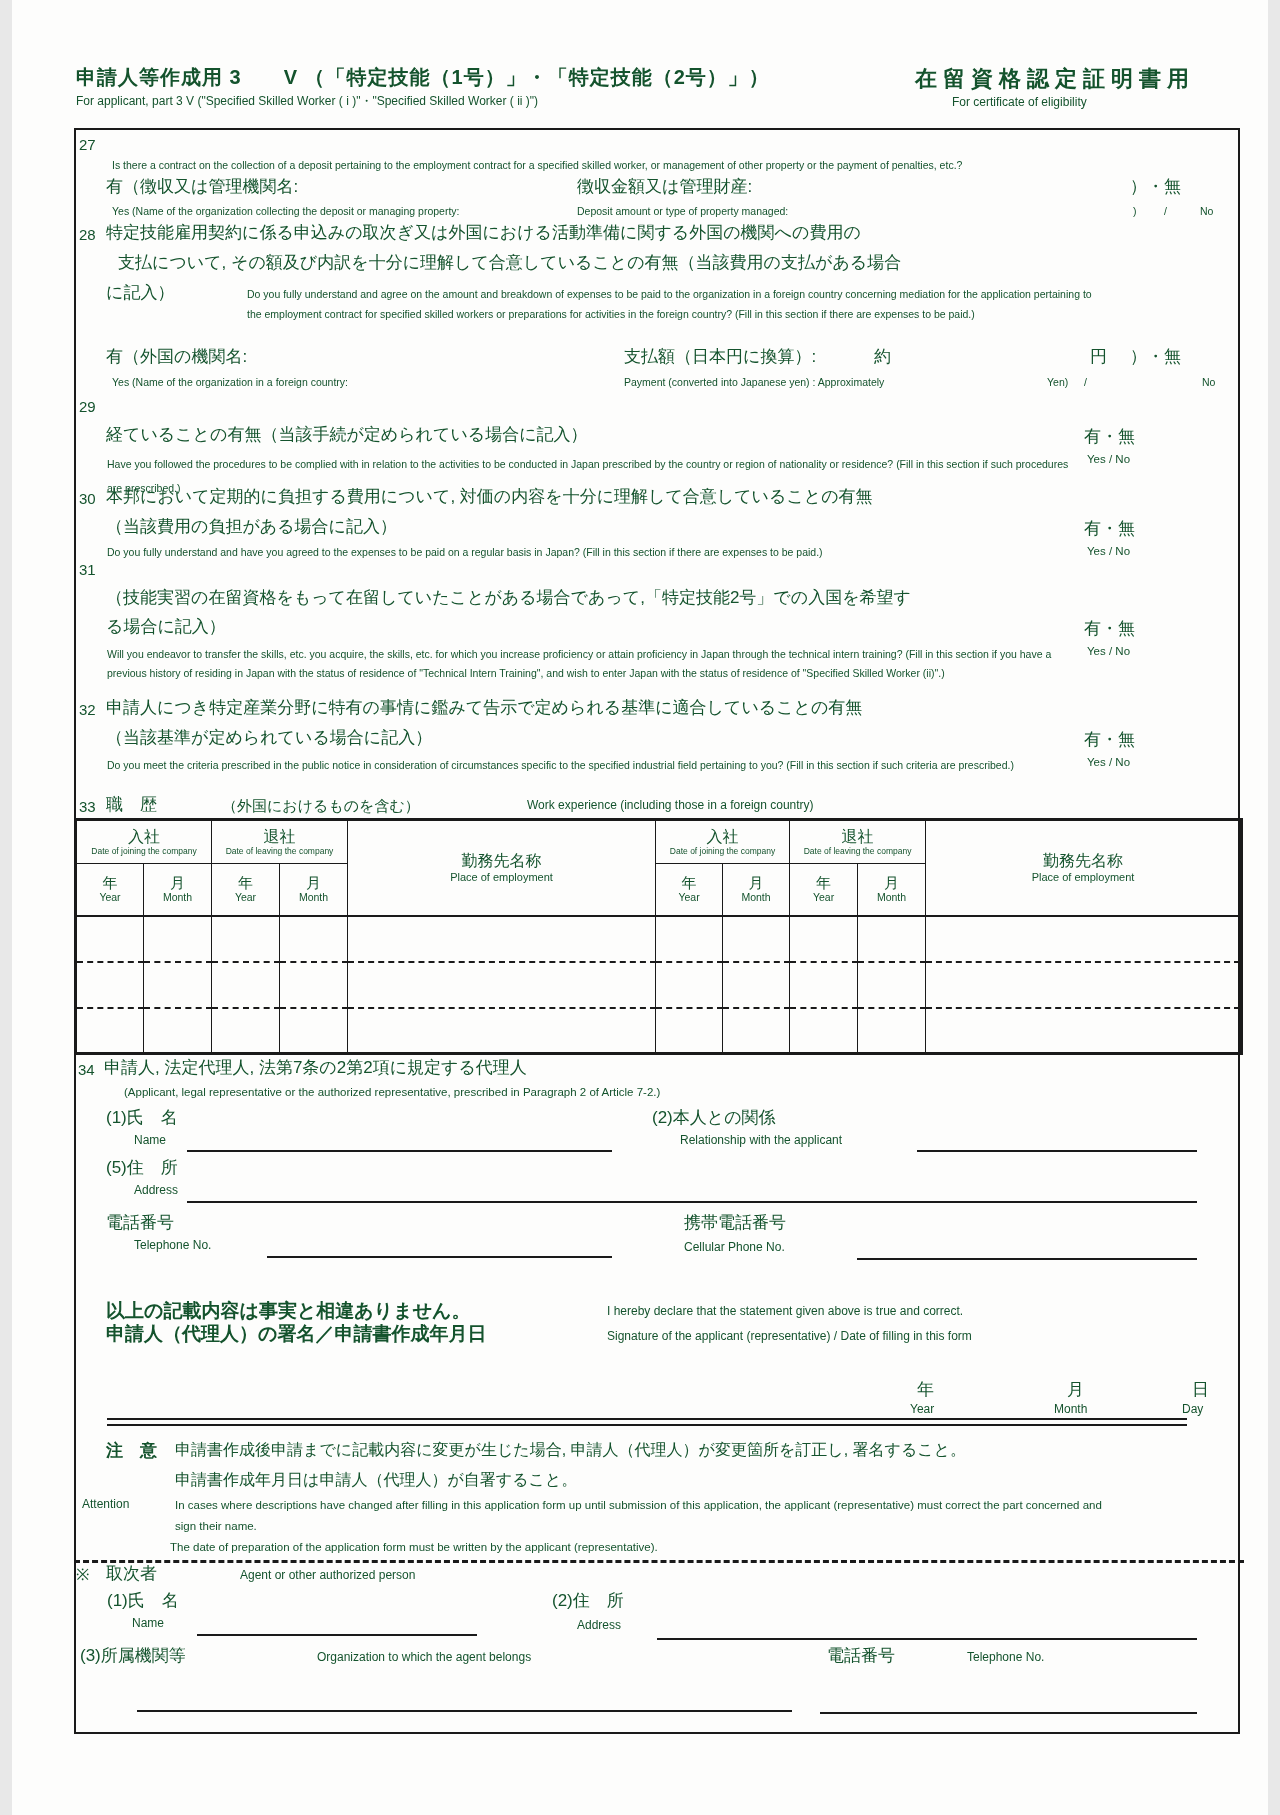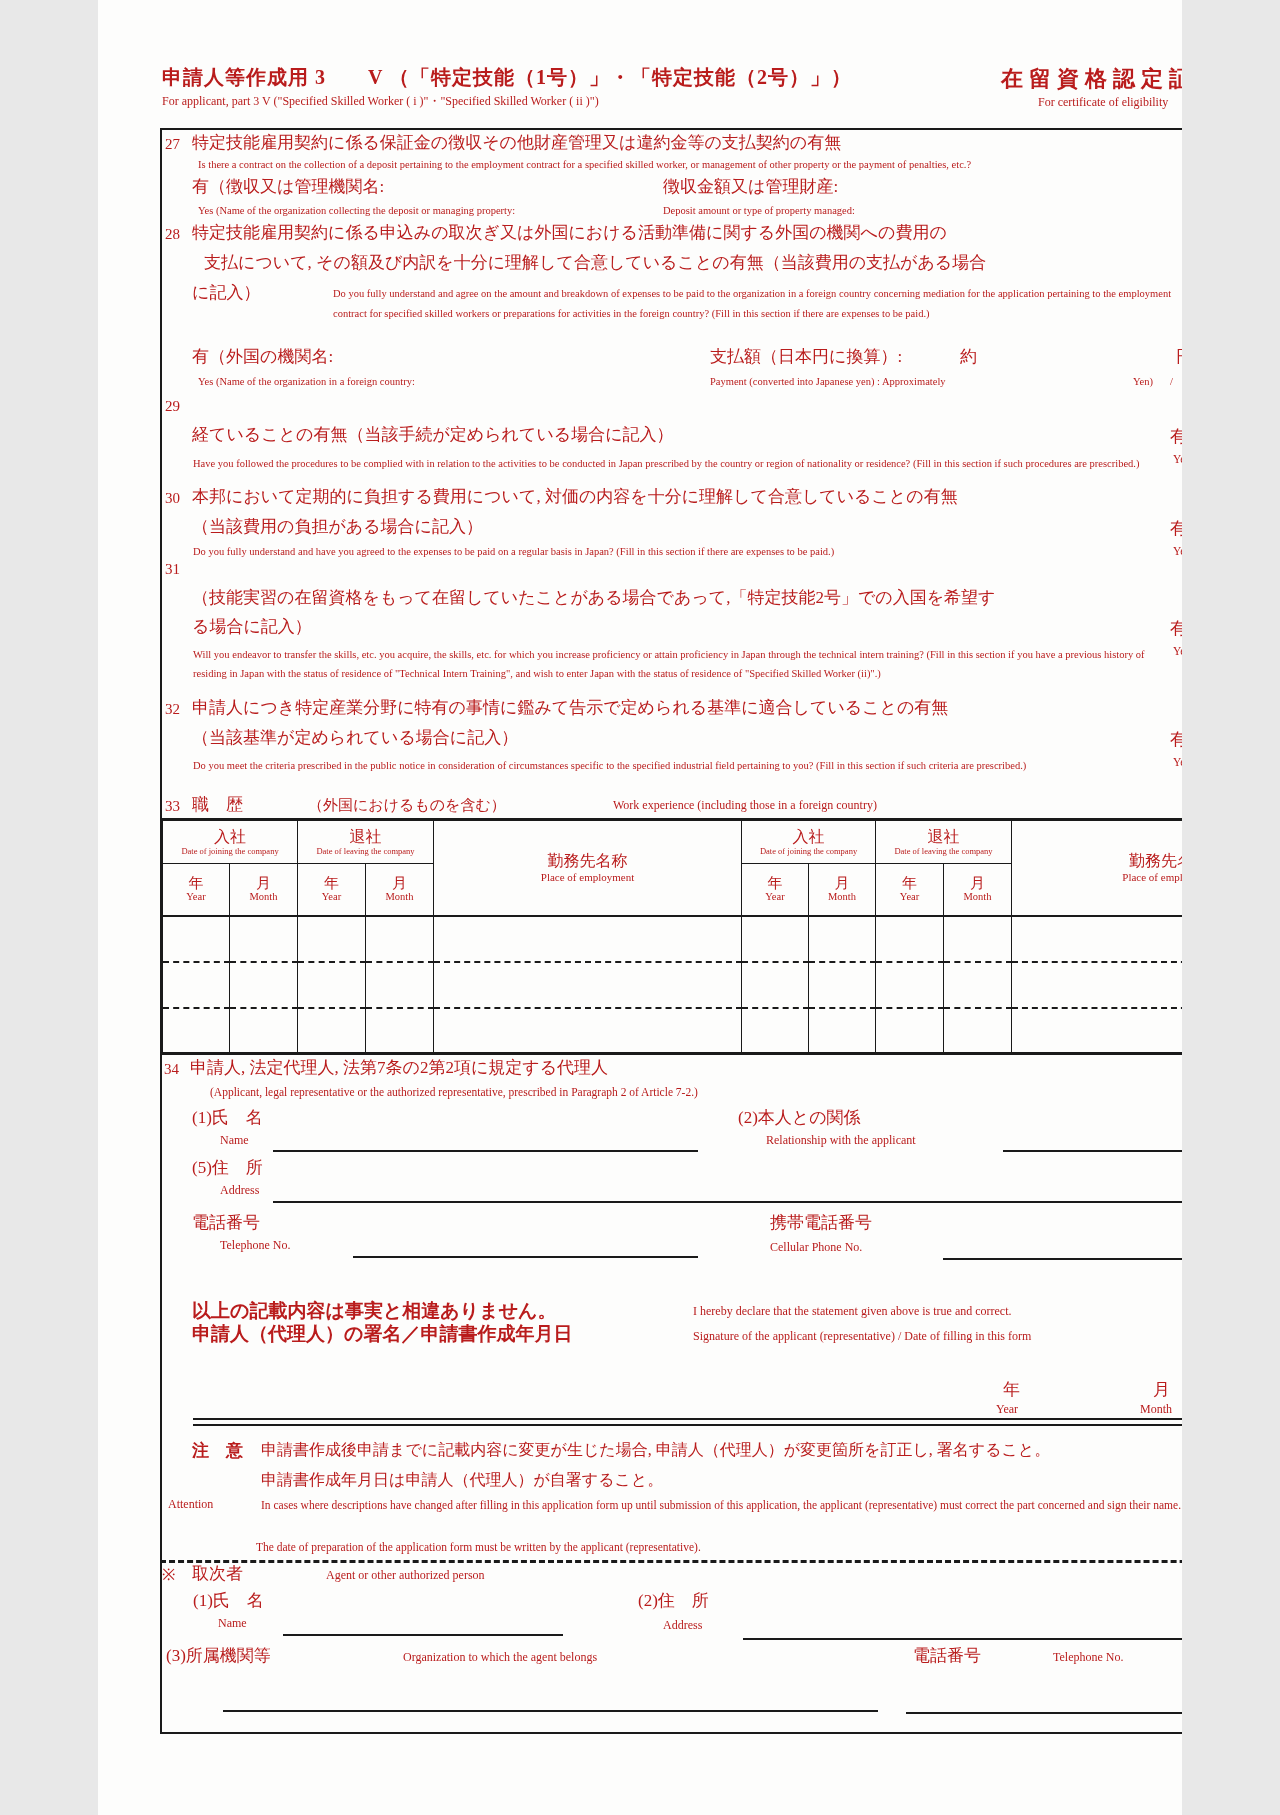--- a/index.html
+++ b/index.html
@@ -1,19 +1,19 @@
 <!DOCTYPE html>
 <html><head>
 <meta charset="utf-8">
 <style>
   html,body{margin:0;padding:0;background:#e8e8e8;}
   .page{
-    position:relative;width:1084px;height:1815px;margin:0 auto;
-    background:#fdfdfc;color:#b91c1c;
-    font-family:Liberation Serif, serif;
+    position:relative;width:1256px;height:1815px;margin:0 auto;
+    background:#fdfdfc;color:#14532d;
+    font-family:Liberation Sans, sans-serif;
     overflow:hidden;
   }
   .abs{position:absolute;white-space:nowrap;line-height:1.15;}
   .wrap{white-space:normal;}
   .b{font-weight:bold;}
   .jp{font-size:17px;}
   .jp16{font-size:16px;}
   .jp19{font-size:19px;}
   .num{font-size:15px;}
   .en{font-size:10.5px;}
@@ -47,21 +47,20 @@
 <div class="page">
 
   <div class="abs jp b" style="left:64px;top:66px;font-size:20px;letter-spacing:1px;">申請人等作成用 3　　V （「特定技能（1号）」・「特定技能（2号）」）</div>
   <div class="abs en12" style="left:64px;top:95px;">For applicant, part 3  V ("Specified Skilled Worker ( i )"・"Specified Skilled Worker ( ii )")</div>
   <div class="abs b" style="left:903px;top:66px;font-size:22px;letter-spacing:6px;">在留資格認定証明書用</div>
   <div class="abs en12" style="left:940px;top:96px;">For certificate of eligibility</div>
 
   <div class="box" style="left:62px;top:128px;width:1162px;height:1602px;"></div>
 
   <div class="abs num" style="left:67px;top:136px;">27</div>
-  <div class="abs jp" style="left:94px;top:133px;">特定技能雇用契約に係る保証金の徴収その他財産管理又は違約金等の支払契約の有無</div>
   <div class="abs en" style="left:100px;top:159px;">Is there a contract on the collection of a deposit pertaining to the employment contract for a specified skilled worker, or management of other property or the payment of penalties, etc.?</div>
   <div class="abs jp" style="left:94px;top:177px;">有（徴収又は管理機関名:</div>
   <div class="abs jp" style="left:565px;top:177px;">徴収金額又は管理財産:</div>
   <div class="abs jp" style="left:1118px;top:177px;">）・無</div>
   <div class="abs en" style="left:100px;top:205px;">Yes  (Name of the organization collecting the deposit or managing property:</div>
   <div class="abs en" style="left:565px;top:205px;">Deposit amount or  type of property managed:</div>
   <div class="abs en" style="left:1121px;top:205px;">)</div>
   <div class="abs en" style="left:1152px;top:205px;">/</div>
   <div class="abs en" style="left:1188px;top:205px;">No</div>
 

